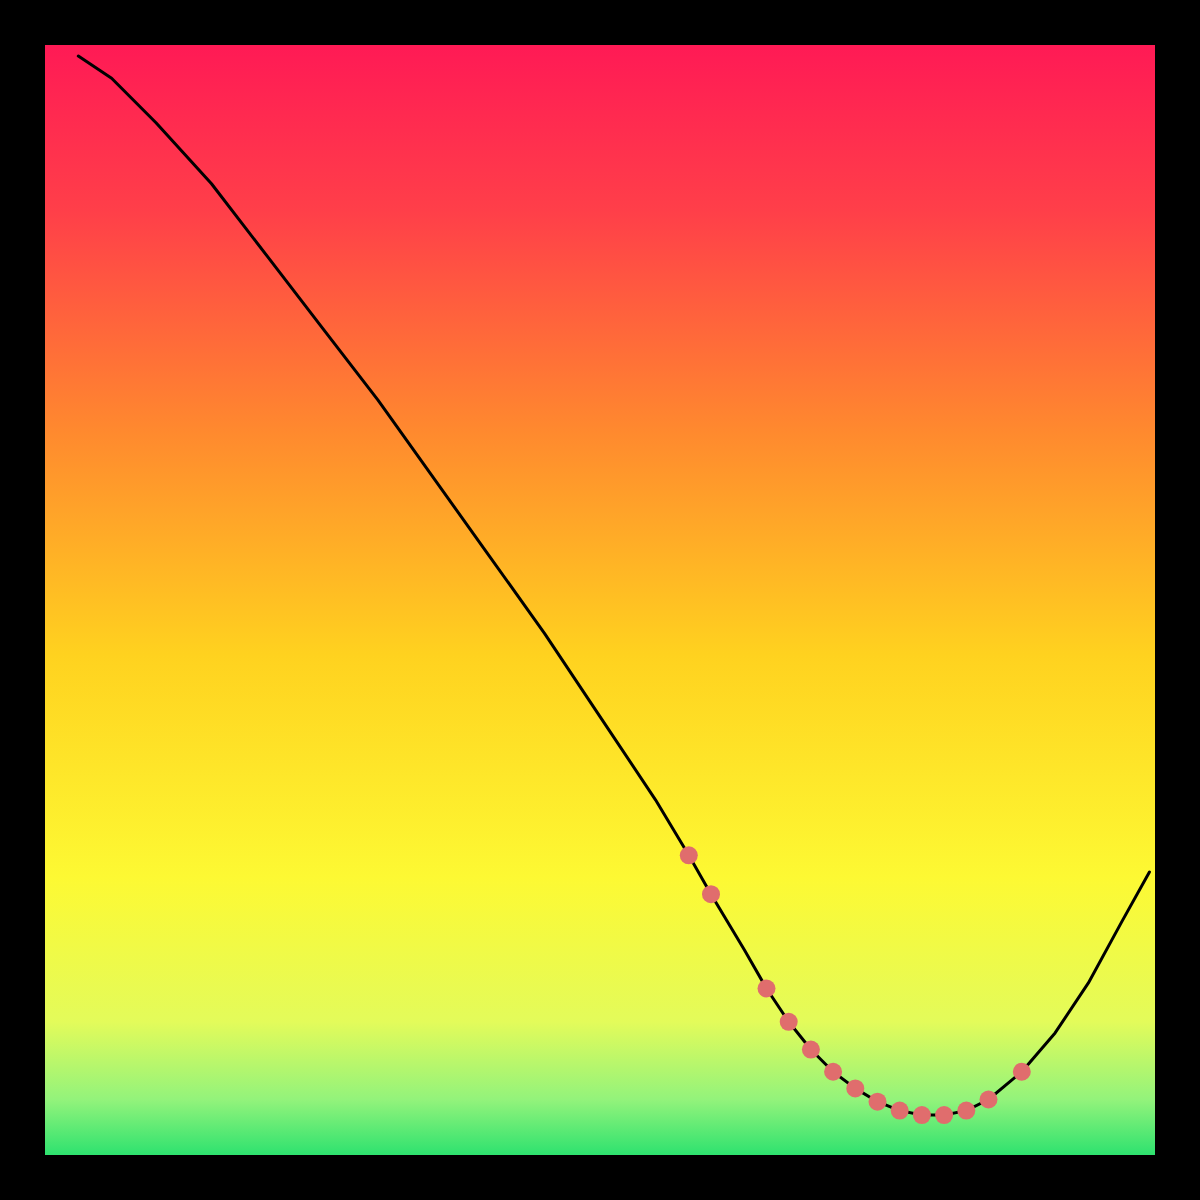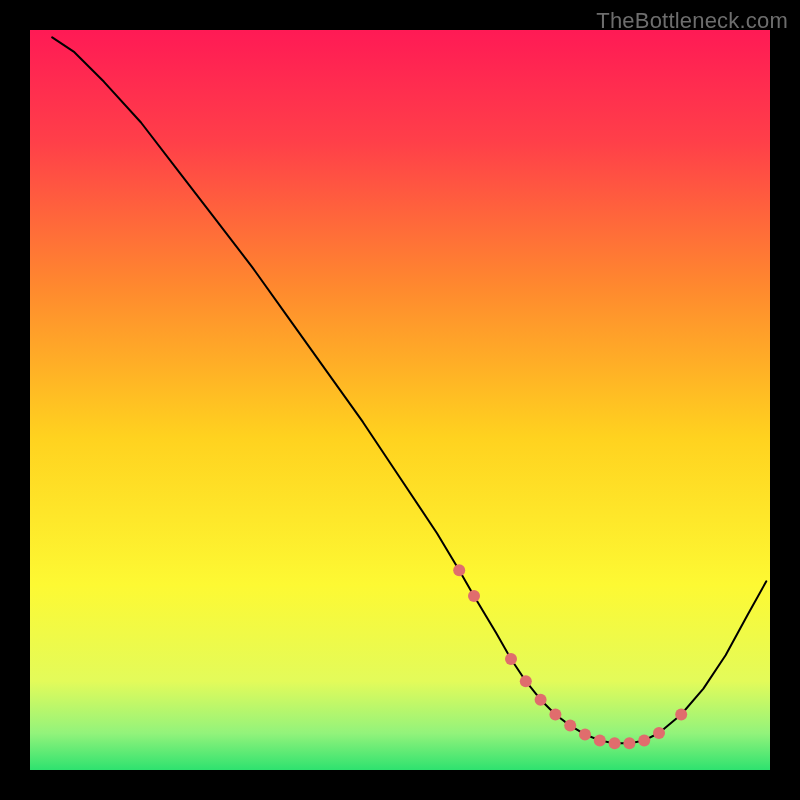--- a/index.html
+++ b/index.html
@@ -68,14 +68,13 @@
           <circle cx="569.80" cy="710.40" r="6" fill="#e06d6d"></circle>
           <circle cx="584.60" cy="713.36" r="6" fill="#e06d6d"></circle>
           <circle cx="599.40" cy="713.36" r="6" fill="#e06d6d"></circle>
           <circle cx="614.20" cy="710.40" r="6" fill="#e06d6d"></circle>
           <circle cx="629.00" cy="703.00" r="6" fill="#e06d6d"></circle>
           <circle cx="651.20" cy="684.50" r="6" fill="#e06d6d"></circle>
         </g>
     </svg>
   </div>
 
-  <div class="watermark">TheBottleneck.com</div>
 </div>
 
 </body></html>

